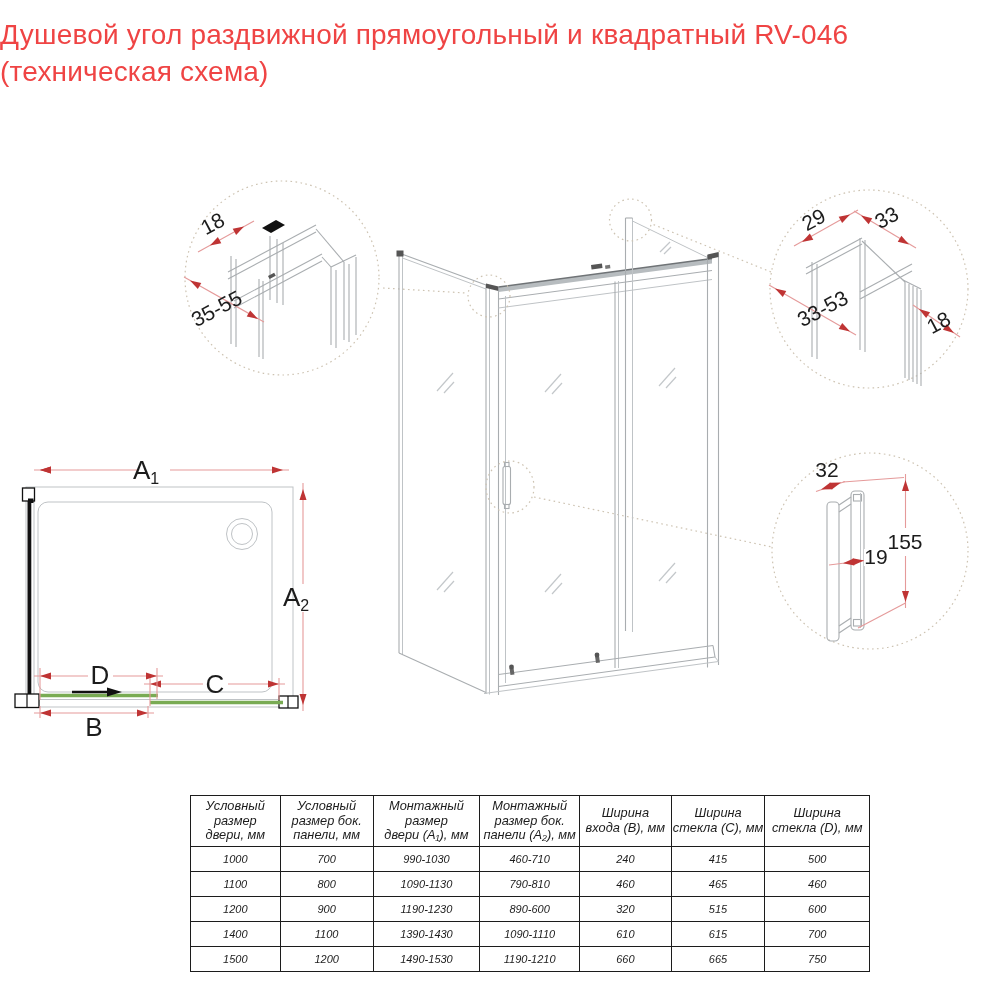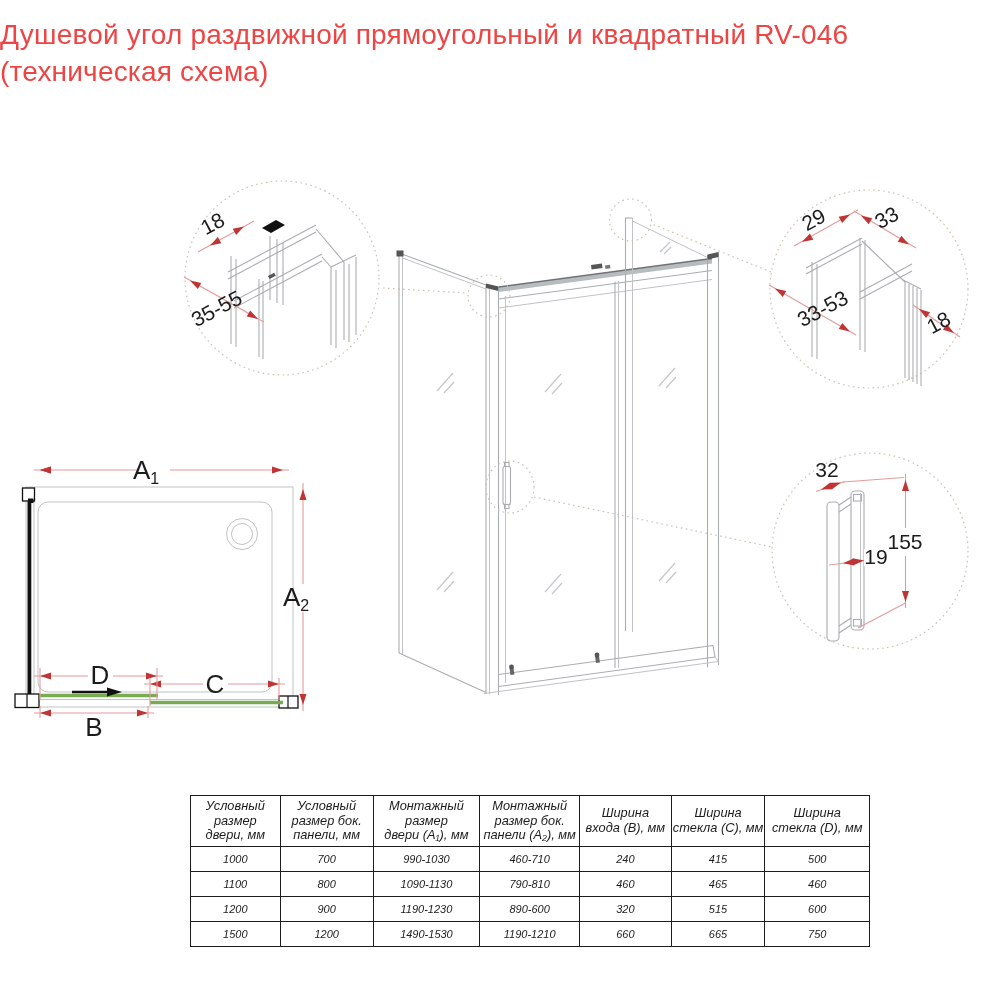--- a/index.html
+++ b/index.html
@@ -384,20 +384,29 @@
       <tr>
         <td>1200</td>
           <td>900</td>
           <td>1190-1230</td>
           <td>890-600</td>
           <td>320</td>
           <td>515</td>
           <td>600</td>
       </tr>
       <tr>
+        <td>1400</td>
+          <td>1100</td>
+          <td>1390-1430</td>
+          <td>1090-1110</td>
+          <td>610</td>
+          <td>615</td>
+          <td>700</td>
+      </tr>
+      <tr>
         <td>1500</td>
           <td>1200</td>
           <td>1490-1530</td>
           <td>1190-1210</td>
           <td>660</td>
           <td>665</td>
           <td>750</td>
       </tr>
     </tbody>
   </table>

